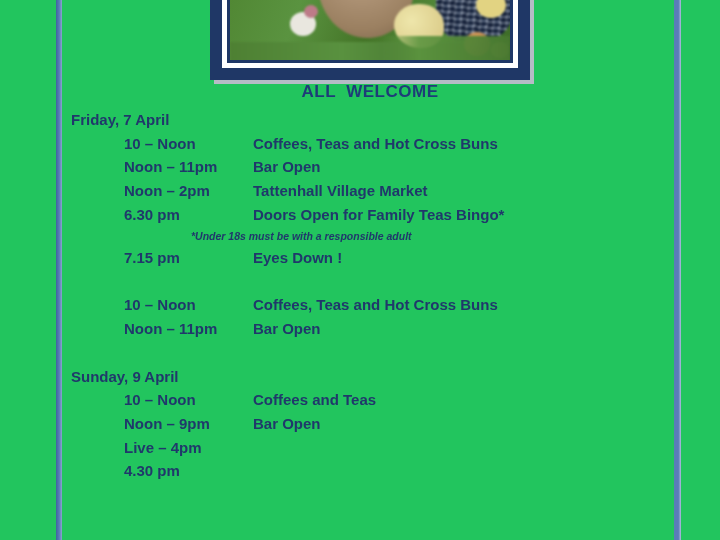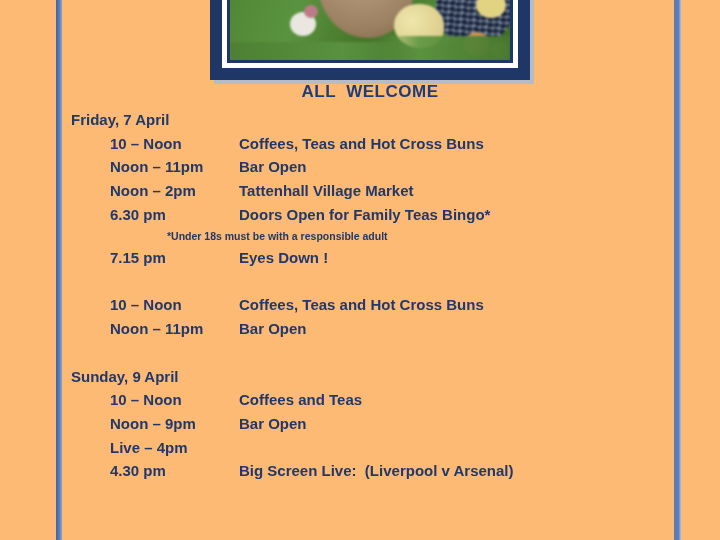--- a/index.html
+++ b/index.html
@@ -1,18 +1,18 @@
 <!DOCTYPE html>
 <html><head>
 <meta charset="utf-8">
 <style>
   html,body{margin:0;padding:0;}
   body{width:720px;height:540px;background:#ffffff;overflow:hidden;
        font-family:"Liberation Sans",sans-serif;font-weight:700;color:#20386B;}
-  .page{position:relative;width:720px;height:540px;background:#fdba74;overflow:hidden;}
+  .page{position:relative;width:720px;height:540px;background:#22c55e;overflow:hidden;}
 
   
   .border-left{position:absolute;left:56px;top:0;width:6px;height:540px;
     background:linear-gradient(to right,#3f63a0 0%,#5a7cb8 55%,#8aa4cf 100%);}
   .border-right{position:absolute;left:674px;top:0;width:7px;height:540px;
     background:linear-gradient(to right,#5a7cb8 0%,#5a7cb8 62%,#b0bedd 100%);}
 
   
   .photo-frame{position:absolute;left:210px;top:-70px;width:320px;height:150px;
     background:#1F3766;padding:12px;box-sizing:border-box;box-shadow:4px 4px 0 #b6bcc6;}
@@ -40,23 +40,23 @@
     background:linear-gradient(90deg,rgba(80,140,50,0) 0%,rgba(90,150,60,0.9) 30%,rgba(70,120,45,0.95) 100%);}
   .grass-tuft{left:0px;top:92px;width:280px;height:20px;
     background:linear-gradient(90deg,#4c8130,#57923c 40%,#406f29 80%,#4c8130);}
 
   .welcome{position:absolute;left:210px;top:82px;width:320px;text-align:center;
     font-size:17px;letter-spacing:0.5px;color:#1e3c78;white-space:pre;}
 
   .schedule{position:absolute;left:71px;top:108px;width:560px;font-size:15px;line-height:23.7px;}
   .day + .day{margin-top:24px;}
   .row{display:flex;}
-  .time{display:inline-block;margin-left:39px;width:129px;white-space:pre;}
+  .time{display:inline-block;margin-left:53px;width:129px;white-space:pre;}
   .desc{white-space:pre;}
-  .note{margin-left:96px;font-size:10.5px;line-height:19px;white-space:pre;}
+  .note{margin-left:120px;font-size:10.5px;line-height:19px;white-space:pre;font-style:italic;}
   .day-label{white-space:pre;}
 </style>
 </head>
 <body>
 
 <div class="page">
 
   <div class="border-left"></div>
   <div class="border-right"></div>
 
@@ -130,18 +130,17 @@
       </div>
       <div class="row">
         <span class="time">Noon – 9pm</span>
         <span class="desc">Bar Open</span>
       </div>
       <div class="row">
         <span class="time">Live – 4pm</span>
       </div>
       <div class="row">
         <span class="time">4.30 pm</span>
-        <span class="desc">Big Screen Live:  (Liverpool v Arsenal)</span>
       </div>
     </div>
 
   </div>
 </div>
 
 </body></html>

